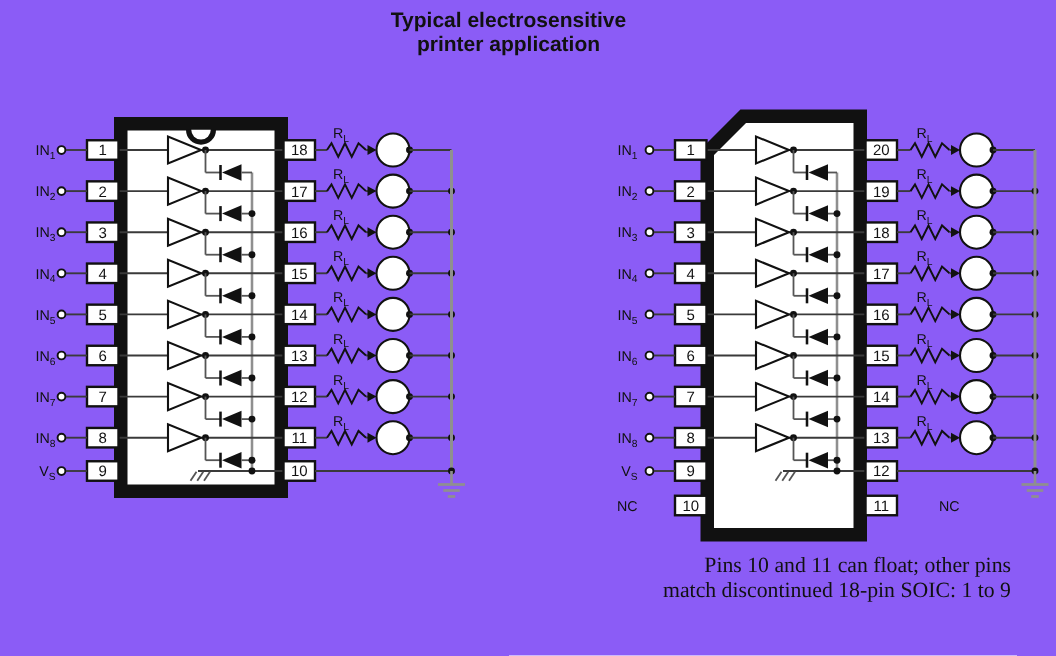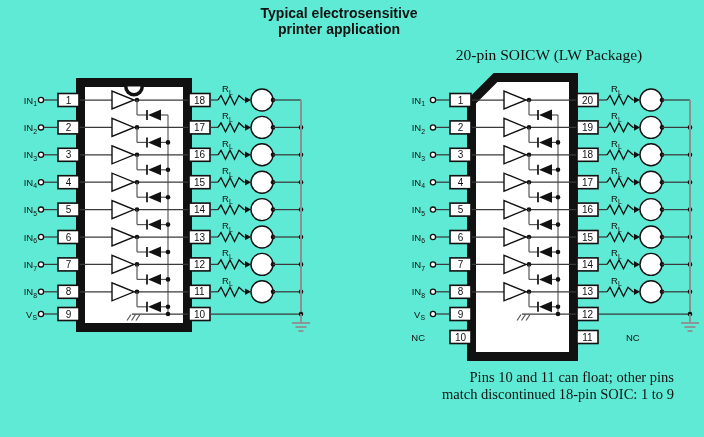--- a/index.html
+++ b/index.html
@@ -1,16 +1,16 @@
 <!DOCTYPE html>
 <html><head>
 <meta charset="utf-8">
 <style>
   html,body{margin:0;padding:0;background:#ffffff;}
-  .page{position:relative;width:704px;height:437px;background:#5eead4;overflow:hidden;
+  .page{position:relative;width:704px;height:437px;background:#8b5cf6;overflow:hidden;
         font-family:"Liberation Sans",sans-serif;color:#111;}
   .fig-title{position:absolute;left:0;top:5px;width:678px;text-align:center;
              font-family:"Liberation Sans",sans-serif;font-weight:bold;
              font-size:14px;line-height:16px;color:#111;}
   .pkg-heading{position:absolute;top:46px;text-align:center;
                font-family:"Liberation Serif",serif;font-size:15.5px;color:#111;}
   .pkg-heading.left{left:24px;width:180px;}
   .pkg-heading.right{left:439px;width:220px;}
   .note{position:absolute;left:388px;top:369px;width:286px;text-align:center;
         font-family:"Liberation Serif",serif;font-size:14.5px;line-height:16.5px;color:#111;}
@@ -21,21 +21,20 @@
 </head>
 <body>
 
 <div class="page">
 
   <div class="fig-title">
     <span>Typical electrosensitive</span><br>
     <span>printer application</span>
   </div>
 
-  <div class="pkg-heading right">20-pin SOICW (LW Package)</div>
 
   <svg id="schematic" width="704" height="437" viewBox="0 0 704 437">
       <rect x="80.5" y="82.5" width="107" height="245" fill="#fff" stroke="#111111" stroke-width="9"></rect>
       <path d="M 124 86.5 A 10 10 0 0 0 144 86.5 Z" fill="#111111"></path>
       <path d="M 127.5 86.5 A 6.5 6.5 0 0 0 140.5 86.5 Z" fill="#fff"></path>
       <line x1="168" y1="115" x2="168" y2="314" stroke="#8f8f8f" stroke-width="1.7"></line>
       <line x1="79" y1="100" x2="112" y2="100" stroke="#3a3a3a" stroke-width="1.25"></line>
       <line x1="134" y1="100" x2="189" y2="100" stroke="#3a3a3a" stroke-width="1.25"></line>
       <polygon points="112,91 112,109 134,100" fill="#fff" stroke="#111111" stroke-width="1.4"></polygon>
       <circle cx="137" cy="100" r="2.3" fill="#111111"></circle>

